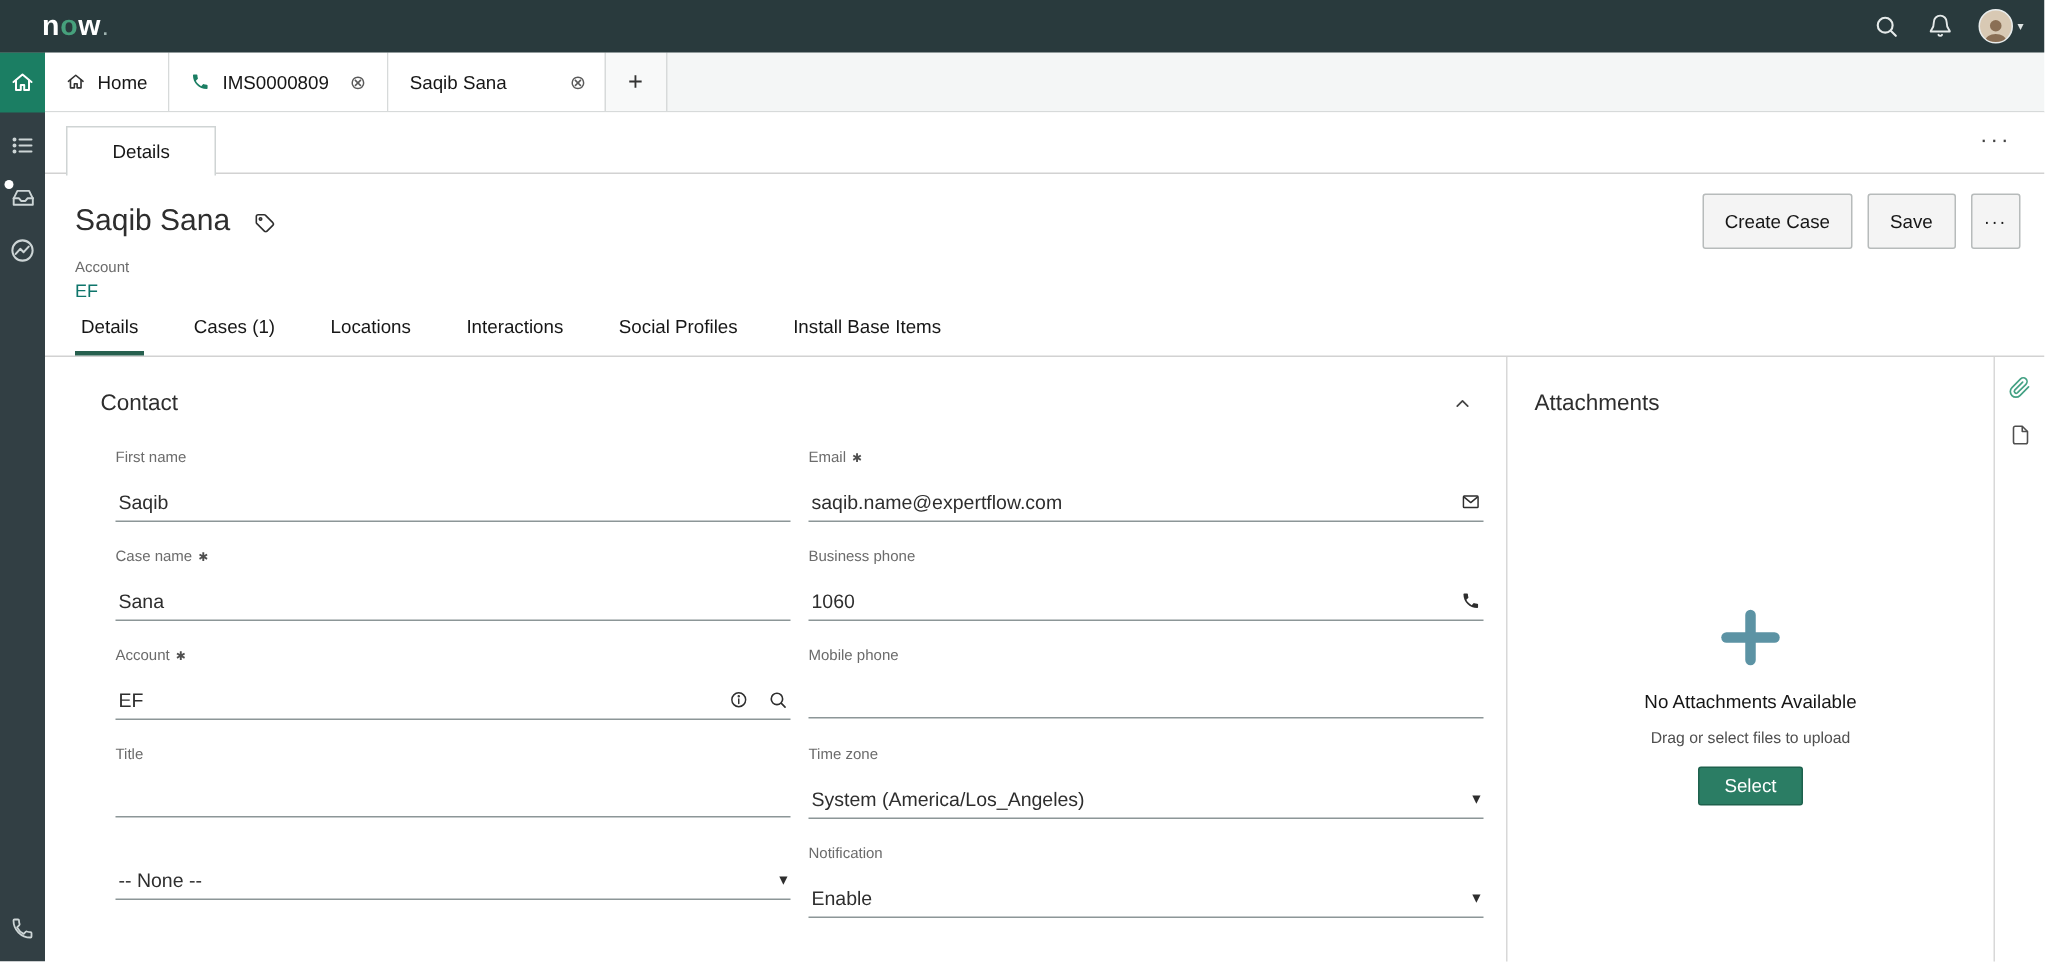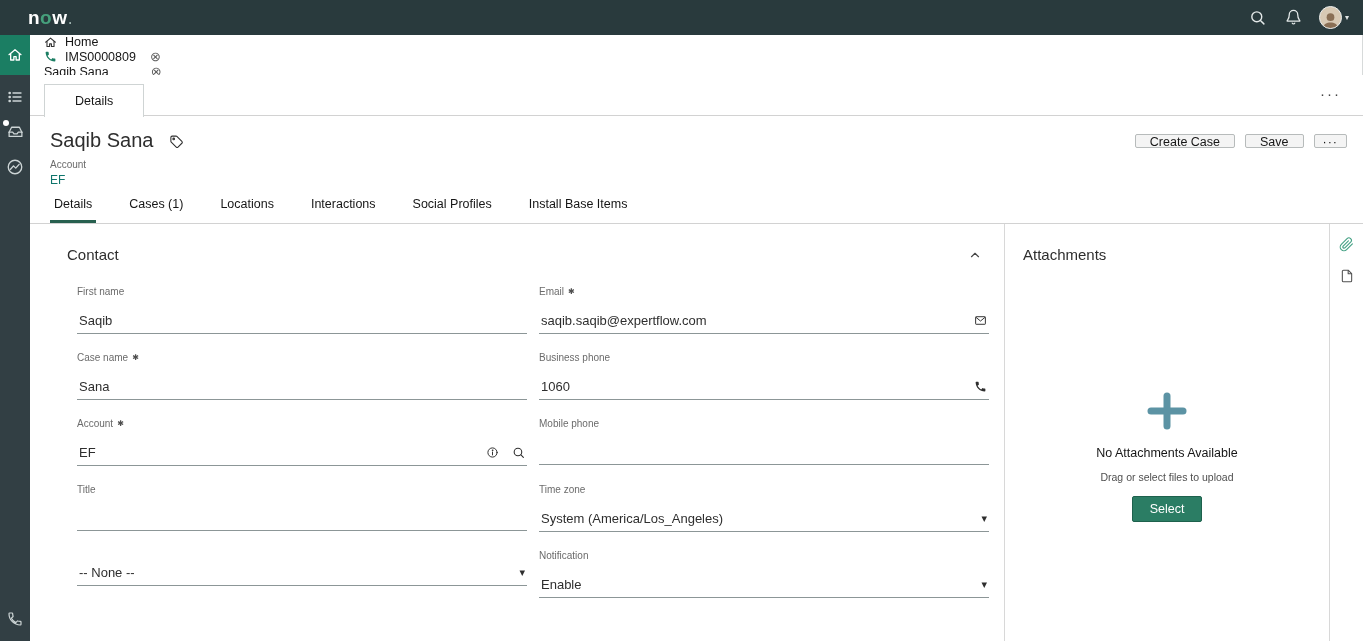--- a/index.html
+++ b/index.html
@@ -20,40 +20,40 @@
 
   
   .sidebar { position:absolute; top:35px; left:0; bottom:0; width:30px; background:#323f44; z-index:4; }
   .side-home { width:30px; height:40px; background:#1b7e63; display:flex; align-items:center; justify-content:center; color:#fff; cursor:pointer; }
   .side-stack { display:flex; flex-direction:column; align-items:center; margin-top:14px; gap:18px; }
   .side-icon { color:#cdd5d6; cursor:pointer; position:relative; }
   .side-badge { position:absolute; top:-3px; left:-4px; width:6px; height:6px; border-radius:50%; background:#fff; }
   .side-phone { position:absolute; bottom:14px; left:0; width:30px; display:flex; justify-content:center; color:#cdd5d6; cursor:pointer; }
 
   
-  .tabbar { position:absolute; top:35px; left:30px; right:0; height:40px; background:#f4f6f6; border-bottom:1px solid #d7dada; display:flex; align-items:stretch;flex-direction:column; }
+  .tabbar { position:absolute; top:35px; left:30px; right:0; height:40px; background:#f4f6f6; border-bottom:1px solid #d7dada; display:flex; align-items:stretch; }
   .wtab { background:#fff; border-right:1px solid #d7dada; display:flex; align-items:center; gap:8px; padding:0 14px; font-size:12.5px; color:#161616; cursor:pointer; }
   .wtab .close { color:#5a5a5a; font-size:13px; margin-left:6px; cursor:pointer; }
   .wtab-icon { color:#333; }
   .wtab-icon.green { color:#1b7e63; }
   .wtab-add { width:41px; background:#f8f9f9; border-right:1px solid #d7dada; display:flex; align-items:center; justify-content:center; font-size:17px; color:#333; cursor:pointer; }
 
   
   .content { position:absolute; top:75px; left:30px; right:0; bottom:0; background:#fff; }
 
   .page-tabstrip { height:41px; border-bottom:1px solid #d2d2d2; position:relative; background:#fff; }
   .page-tab { position:absolute; left:14px; top:9px; height:33px; background:#fff; border:1px solid #cfd4d4; border-bottom:none; padding:0 30px; display:flex; align-items:center; font-size:12.5px; color:#161616; cursor:pointer; z-index:2; }
   .strip-more { position:absolute; right:16px; top:8px; font-size:15px; letter-spacing:2px; color:#444; cursor:pointer; padding:2px 6px; }
 
   .record-header { padding:13px 16px 0 20px; }
   .title-row { display:flex; align-items:center; }
   .record-title { font-size:20px; color:#2e2e2e; font-weight:400; }
   .tag-icon { margin-left:16px; color:#2e2e2e; cursor:pointer; }
   .actions { margin-left:auto; display:flex; gap:10px; }
-  .btn { background:#f4f4f4; border:1px solid #b7bbbb; border-radius:2px; height:14px; padding:0 14px; font-size:12.5px; font-family:inherit; color:#161616; cursor:pointer; }
+  .btn { background:#f4f4f4; border:1px solid #b7bbbb; border-radius:2px; height:37px; padding:0 14px; font-size:12.5px; font-family:inherit; color:#161616; cursor:pointer; }
   .btn.more { padding:0 8px; letter-spacing:1px; }
   .account-label { font-size:10px; color:#6b6b6b; margin-top:7px; }
   .account-value { font-size:12px; color:#0e756b; margin-top:3px; cursor:pointer; }
 
   .subtabs { margin-top:10px; border-bottom:1px solid #d2d2d2; display:flex; padding-left:20px; gap:29px; }
   .subtab { font-size:12.5px; color:#161616; padding:0 4px 9px 4px; cursor:pointer; border-bottom:3px solid transparent; }
   .subtab.active { border-bottom-color:#27604f; }
 
   
   .main-row { display:flex; height:423px; }
@@ -242,21 +242,21 @@
             <span class="field-value">Saqib</span>
           </div>
         </div>
 
         <div class="field">
           <div class="field-label">
               <span>Email</span>
               <span class="req">✱</span>
             </div>
           <div class="field-value-row">
-            <span class="field-value">saqib.saqib@expertflow.com</span>
+            <span class="field-value">saqib.name@expertflow.com</span>
             <span class="field-icons">
                 <span>
               <svg width="13" height="13" viewBox="0 0 24 24" fill="none" stroke="currentColor" stroke-width="1.8" stroke-linejoin="round">
                     <rect x="3" y="5" width="18" height="14" rx="1"></rect>
                     <polyline points="3.5,6 12,13 20.5,6"></polyline>
                   </svg>
             </span>
               </span>
           </div>
         </div>

